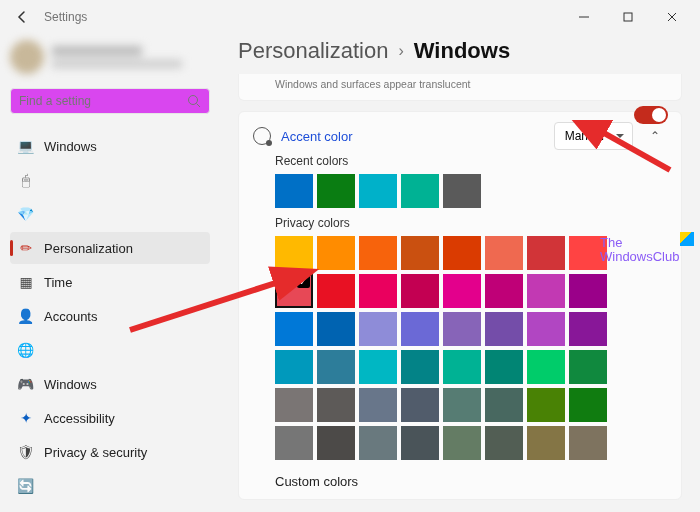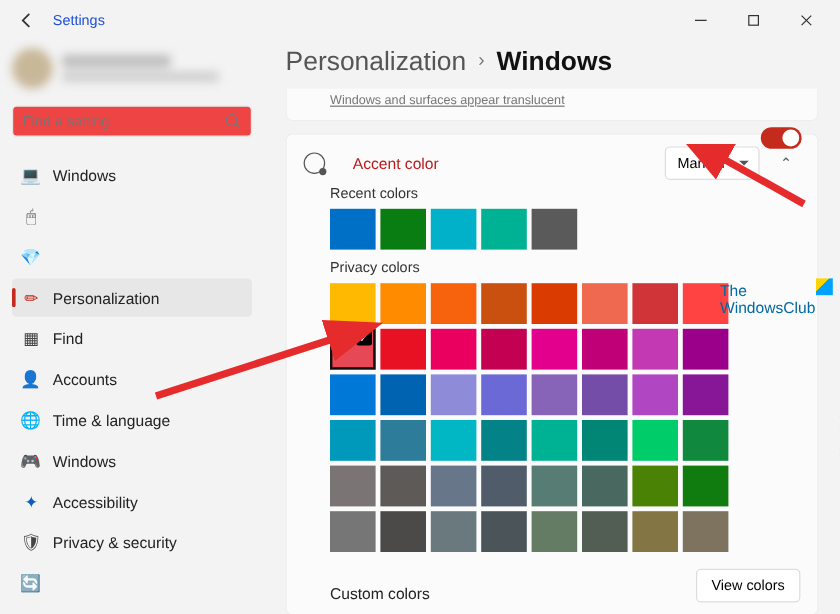--- a/index.html
+++ b/index.html
@@ -1,60 +1,60 @@
 <!DOCTYPE html>
 <html><head>
 <meta charset="utf-8">
 <style>
   * { box-sizing: border-box; margin: 0; padding: 0; font-family: "Segoe UI", sans-serif; }
   body { width: 700px; height: 512px; background: #f3f3f3; overflow: hidden; position: relative; }
   .titlebar { height: 34px; display: flex; align-items: center; padding: 0 8px; }
   .back-btn { width: 28px; height: 28px; display: flex; align-items: center; justify-content: center; border-radius: 4px; }
-  .titlebar-title { font-size: 12px; margin-left: 8px; color: #1d4ed8; }
+  .titlebar-title { font-size: 12px; margin-left: 8px; color: #737373; }
   .win-controls { margin-left: auto; display: flex; gap: 4px; }
   .win-controls div { width: 40px; height: 28px; display: flex; align-items: center; justify-content: center; font-size: 13px; }
   .layout { display: flex; height: calc(100% - 34px); }
   .sidebar { width: 220px; padding: 4px 10px 10px 10px; display: flex; flex-direction: column; gap: 4px; }
   .profile { height: 44px; display: flex; align-items: center; gap: 8px; filter: blur(4px); }
   .avatar { width: 34px; height: 34px; border-radius: 50%; background: #c8b89a; }
   .pname { width: 90px; height: 10px; background: #bbb; margin-bottom: 4px; }
   .pmail { width: 130px; height: 8px; background: #ccc; }
-  .search { margin-top: 8px; background: #ef4444; border: 1px solid #e5e5e5; border-radius: 4px; display: flex; align-items: center; height: 30px; padding: 0 8px; }
+  .search { margin-top: 8px; background: #d946ef; border: 1px solid #e5e5e5; border-radius: 4px; display: flex; align-items: center; height: 30px; padding: 0 8px; }
   .search input { border: none; outline: none; flex: 1; font-size: 12px; background: transparent; }
   .nav { margin-top: 12px; display: flex; flex-direction: column; gap: 2px; }
   .nav-item { display: flex; align-items: center; gap: 10px; height: 32px; padding: 0 8px; border-radius: 4px; font-size: 13px; color: #222; cursor: pointer; }
   .nav-item .ico { width: 16px; height: 16px; display: flex; align-items: center; justify-content: center; font-size: 14px; }
   .nav-item.active { background: #e7e7e7; position: relative; }
   .nav-item.active::before { content: ""; position: absolute; left: 0; top: 8px; bottom: 8px; width: 3px; background: #c42b1c; border-radius: 2px; }
   .main { flex: 1; padding: 4px 18px 0 18px; overflow: hidden; position: relative; }
   .crumb { display: flex; align-items: center; gap: 10px; font-size: 22px; margin-bottom: 10px; }
   .crumb .parent { color: #555; }
   .crumb .chev { color: #777; font-size: 16px; }
   .crumb .current { font-weight: 600; color: #111; }
   .card { background: #fbfbfb; border: 1px solid #eee; border-radius: 6px; padding: 10px 14px; margin-bottom: 10px; }
   .card.trunc { border-top: none; border-top-left-radius: 0; border-top-right-radius: 0; padding-top: 4px; }
-  .trans-text { font-size: 10.5px; color: #777; margin-left: 22px; text-decoration: underline; }
+  .trans-text { font-size: 10.5px; color: #777; margin-left: 22px; }
   .accent-row { display: flex; align-items: center; gap: 10px; }
   .palette-ico { width: 18px; height: 18px; border: 1.5px solid #555; border-radius: 50%; position: relative; }
   .palette-ico::after { content: ""; position: absolute; width: 6px; height: 6px; background: #555; border-radius: 50%; right: -2px; bottom: -2px; }
-  .accent-label { font-size: 13px; color: #b91c1c; margin-left: 13px; }
+  .accent-label { font-size: 13px; color: #1d4ed8; }
   .select { margin-left: auto; background: #fff; border: 1px solid #ddd; border-radius: 4px; height: 28px; padding: 0 28px 0 10px; font-size: 12px; display: flex; align-items: center; position: relative; cursor: pointer; }
   .select::after { content: ""; position: absolute; right: 8px; top: 11px; border: 4px solid transparent; border-top-color: #555; }
   .expand { width: 24px; text-align: center; color: #555; font-size: 12px; cursor: pointer; }
   .section-label { font-size: 12px; color: #333; margin: 4px 0 6px 22px; }
   .swatches { display: flex; flex-wrap: wrap; gap: 4px; margin-left: 22px; margin-bottom: 8px; }
   .swatch { width: 38px; height: 34px; cursor: pointer; }
   .grid { display: grid; grid-template-columns: repeat(8, 38px); grid-auto-rows: 34px; gap: 4px; margin-left: 22px; }
   .gsw { cursor: pointer; }
   .gsw.sel { outline: 2px solid #111; outline-offset: -2px; position: relative; }
   .gsw.sel::after { content: "✓"; color: #fff; position: absolute; right: 3px; top: 1px; font-size: 11px; background:#000; padding:0 2px; border-radius:2px;}
-  .custom-row { display: flex; align-items: flex-end; margin-top: 14px; margin-left: 22px; gap: 16px; }
+  .custom-row { display: flex; align-items: center; margin-top: 14px; margin-left: 22px; gap: 16px; }
   .custom-label { font-size: 13px; color: #222; }
   .view-btn { margin-left: auto; background: #fff; border: 1px solid #ddd; border-radius: 4px; height: 28px; padding: 0 12px; font-size: 12px; display: flex; align-items: center; cursor: pointer; }
-  .watermark { position: absolute; left: 380px; top: 202px; font-size: 13px; color: #0369a1; line-height: 1.1; text-align: left; }
+  .watermark { position: absolute; left: 380px; top: 202px; font-size: 13px; color: #8b5cf6; line-height: 1.1; text-align: left; }
   .wm-sq { position: absolute; left: 460px; top: 198px; width: 14px; height: 14px; background: linear-gradient(135deg,#ffd400 40%,#00a2ff 40%); }
   .arrow { position: absolute; pointer-events: none; }
   .sidetext { position: absolute; right: 2px; bottom: 120px; font-size: 9px; color: #888; transform: rotate(90deg); transform-origin: right bottom; letter-spacing: 1px;}
   .toggle-pill { position:absolute; right:32px; top:72px; width:34px; height:18px; border-radius:9px; background:#c42b1c; }
   .toggle-pill::after{content:"";position:absolute;right:2px;top:2px;width:14px;height:14px;border-radius:50%;background:#fff;}
 </style>
 </head>
 <body>
 
 <div class="titlebar">
@@ -109,29 +109,28 @@
         </div>
         <div class="nav-item">
           <span class="ico" style="color:#0aa3d8">💎</span>
         </div>
         <div class="nav-item active">
           <span class="ico" style="color:#c42b1c">✏</span>
           <span>Personalization</span>
         </div>
         <div class="nav-item">
           <span class="ico" style="color:#444">▦</span>
-          <span>Find</span>
+          <span>Time</span>
         </div>
         <div class="nav-item">
           <span class="ico" style="color:#2a7">👤</span>
           <span>Accounts</span>
         </div>
         <div class="nav-item">
           <span class="ico" style="color:#0aa3d8">🌐</span>
-          <span>Time &amp; language</span>
         </div>
         <div class="nav-item">
           <span class="ico" style="color:#444">🎮</span>
           <span>Windows</span>
         </div>
         <div class="nav-item">
           <span class="ico" style="color:#0a5ec2">✦</span>
           <span>Accessibility</span>
         </div>
         <div class="nav-item">
@@ -222,23 +221,20 @@
           <div class="gsw" style="background: rgb(105, 121, 126);"></div>
           <div class="gsw" style="background: rgb(74, 84, 89);"></div>
           <div class="gsw" style="background: rgb(100, 124, 100);"></div>
           <div class="gsw" style="background: rgb(82, 94, 84);"></div>
           <div class="gsw" style="background: rgb(132, 117, 69);"></div>
           <div class="gsw" style="background: rgb(126, 115, 95);"></div>
         </div>
 
       <div class="custom-row">
         <span class="custom-label">Custom colors</span>
-        <div class="view-btn">
-            <span>View colors</span>
-          </div>
       </div>
     </div>
 
     <div class="watermark">
       <div>The</div>
       <div>WindowsClub</div>
     </div>
     <div class="wm-sq"></div>
   </div>
 </div>

